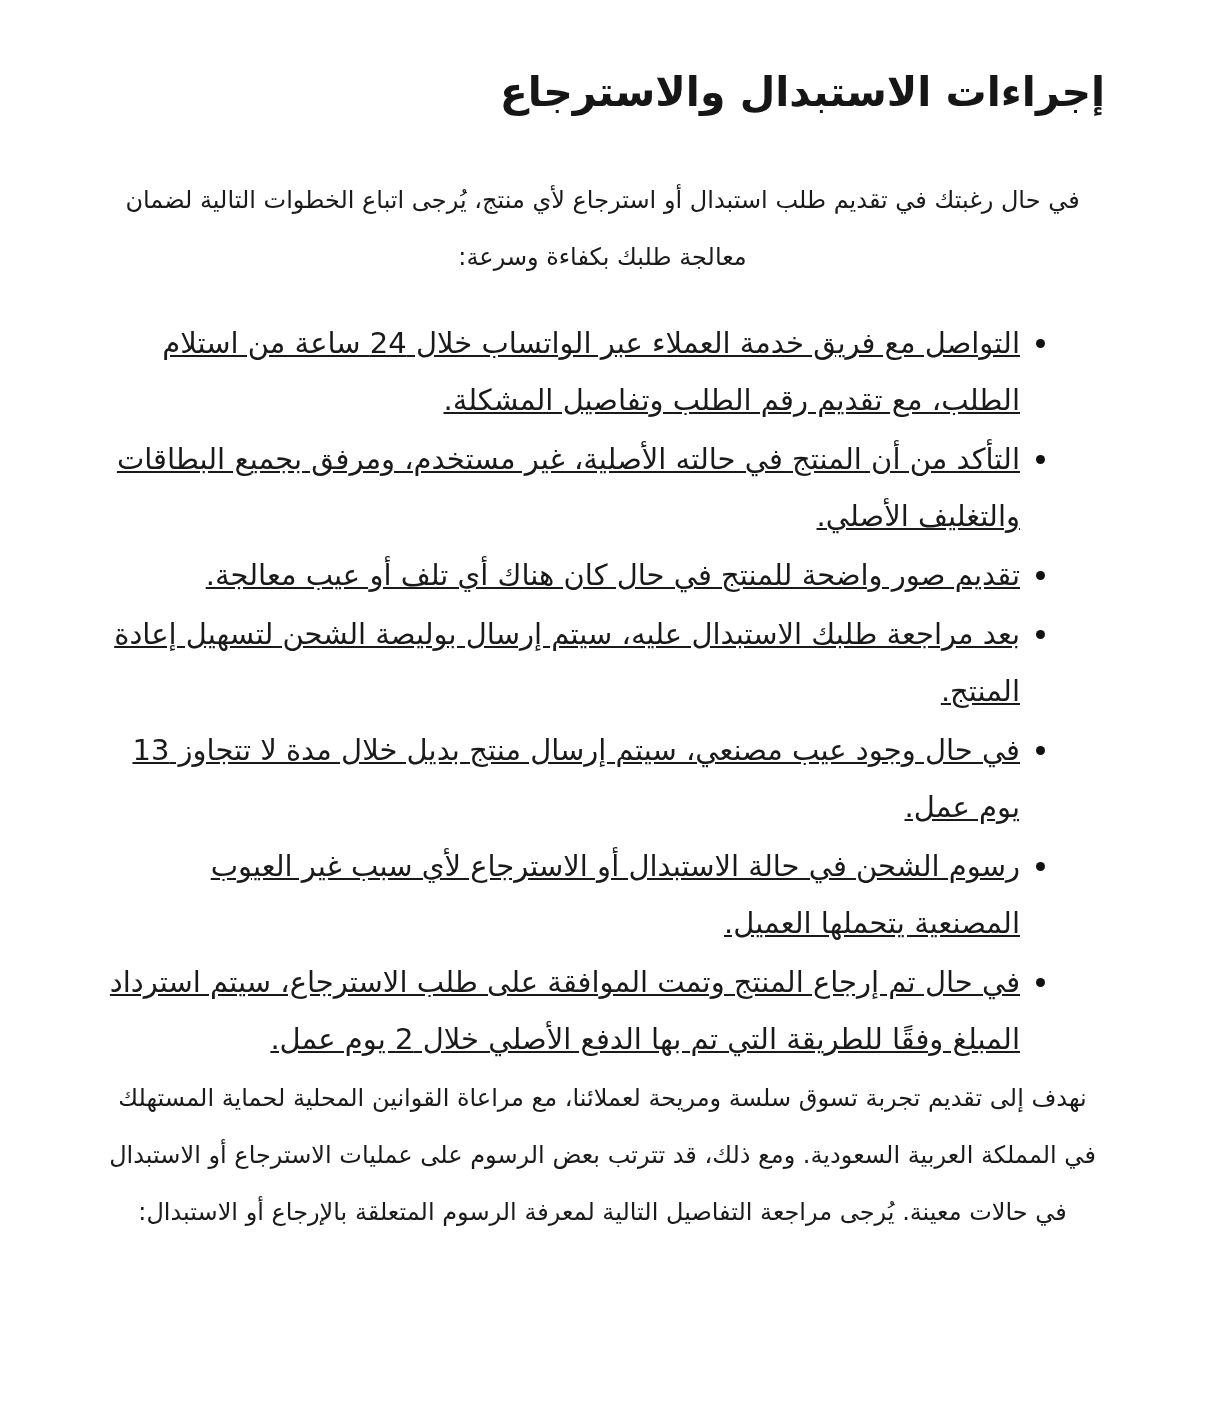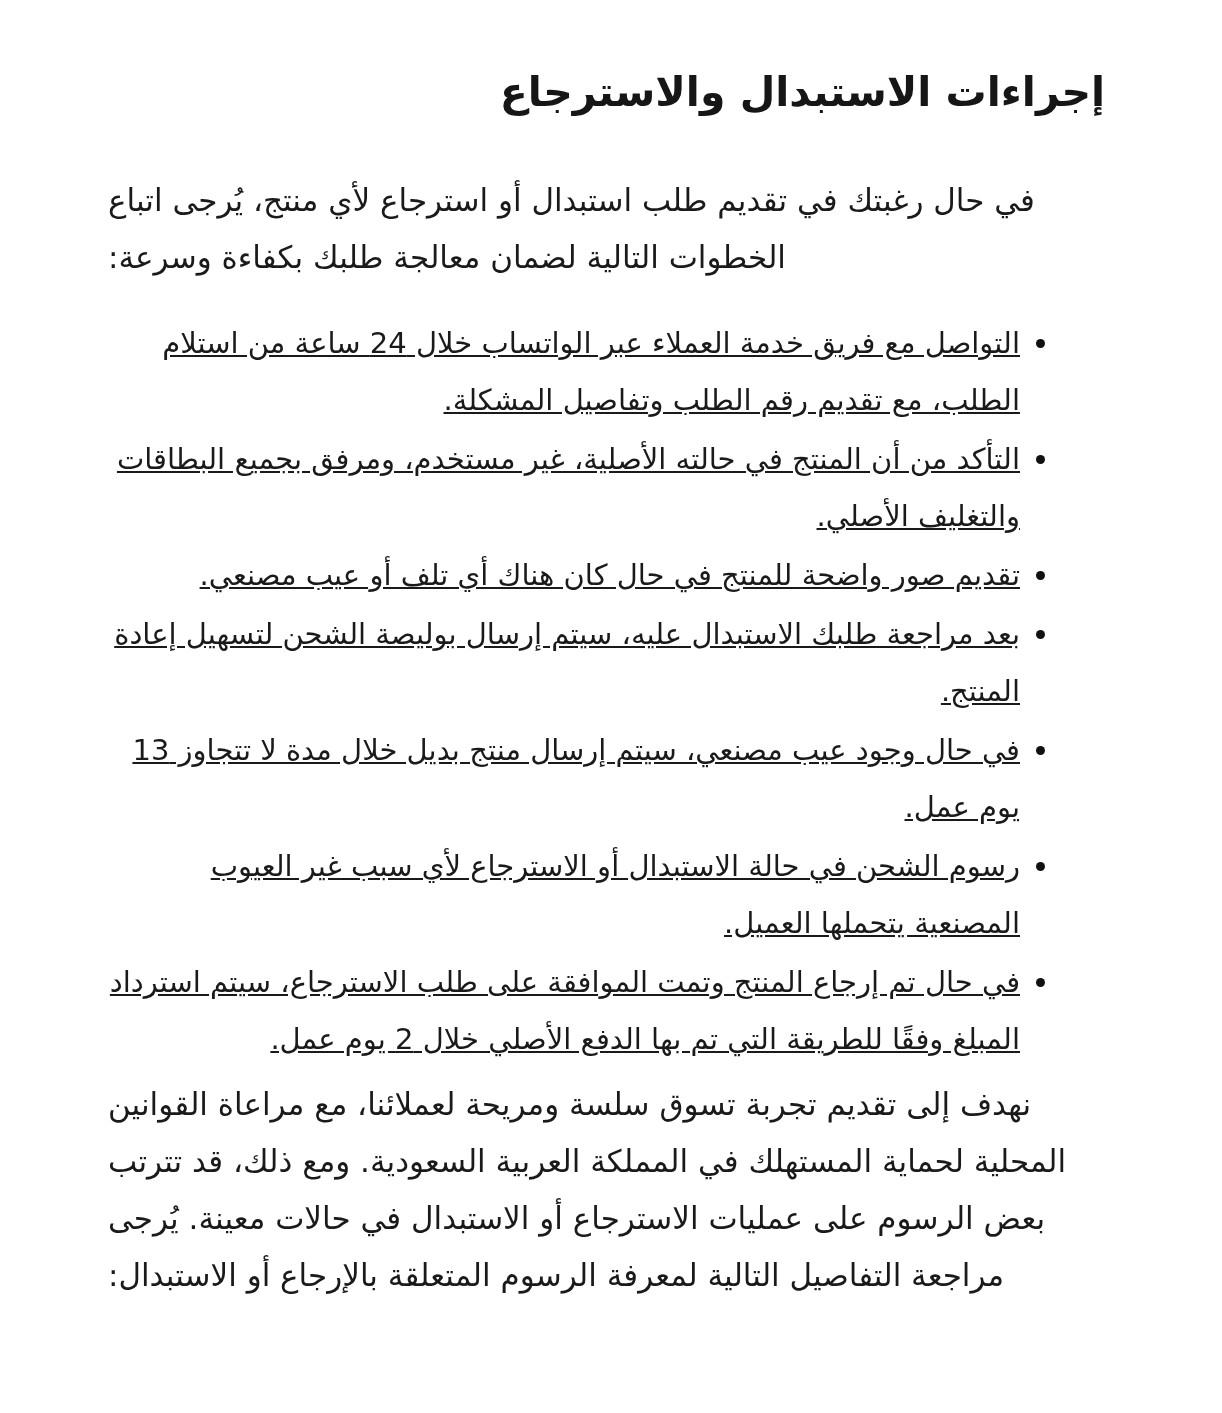--- a/index.html
+++ b/index.html
@@ -27,25 +27,25 @@
     line-height: 52px;
     font-weight: 700;
     color: #161616;
     margin: 0 0 54px 0;
     text-align: right;
   }
   h2.section-title {
     margin: 36px 0 40px 0;
   }
   p.body-text {
-    font-size: 31px;
+    font-size: 24px;
     line-height: 57px;
     font-weight: 400;
-    margin: 8px;
-    text-align: left;
+    margin: 0;
+    text-align: center;
     color: #1a1a1a;
   }
   ul.bullet-list {
     margin: 29px 0 0 0;
     padding: 0 85px 0 0;
     list-style: disc outside;
     text-decoration: underline;
   }
   ul.bullet-list li {
     font-size: 29px;
@@ -64,21 +64,21 @@
 
 <div class="page">
 
   <h1 class="doc-title">إجراءات الاستبدال والاسترجاع</h1>
 
   <p class="body-text">في حال رغبتك في تقديم طلب استبدال أو استرجاع لأي منتج، يُرجى اتباع الخطوات التالية لضمان معالجة طلبك بكفاءة وسرعة:</p>
 
   <ul class="bullet-list">
     <li>التواصل مع فريق خدمة العملاء عبر الواتساب خلال 24 ساعة من استلام الطلب، مع تقديم رقم الطلب وتفاصيل المشكلة.</li>
     <li>التأكد من أن المنتج في حالته الأصلية، غير مستخدم، ومرفق بجميع البطاقات والتغليف الأصلي.</li>
-    <li>تقديم صور واضحة للمنتج في حال كان هناك أي تلف أو عيب مصنعي.</li>
+    <li>تقديم صور واضحة للمنتج في حال كان هناك أي تلف أو عيب معالجة.</li>
     <li>بعد مراجعة طلبك الاستبدال عليه، سيتم إرسال بوليصة الشحن لتسهيل إعادة المنتج.</li>
     <li>في حال وجود عيب مصنعي، سيتم إرسال منتج بديل خلال مدة لا تتجاوز 13 يوم عمل.</li>
     <li>رسوم الشحن في حالة الاستبدال أو الاسترجاع لأي سبب غير العيوب المصنعية يتحملها العميل.</li>
     <li>في حال تم إرجاع المنتج وتمت الموافقة على طلب الاسترجاع، سيتم استرداد المبلغ وفقًا للطريقة التي تم بها الدفع الأصلي خلال 2 يوم عمل.</li>
   </ul>
 
 
   <p class="body-text">نهدف إلى تقديم تجربة تسوق سلسة ومريحة لعملائنا، مع مراعاة القوانين المحلية لحماية المستهلك في المملكة العربية السعودية. ومع ذلك، قد تترتب بعض الرسوم على عمليات الاسترجاع أو الاستبدال في حالات معينة. يُرجى مراجعة التفاصيل التالية لمعرفة الرسوم المتعلقة بالإرجاع أو الاستبدال:</p>
 
 </div>

